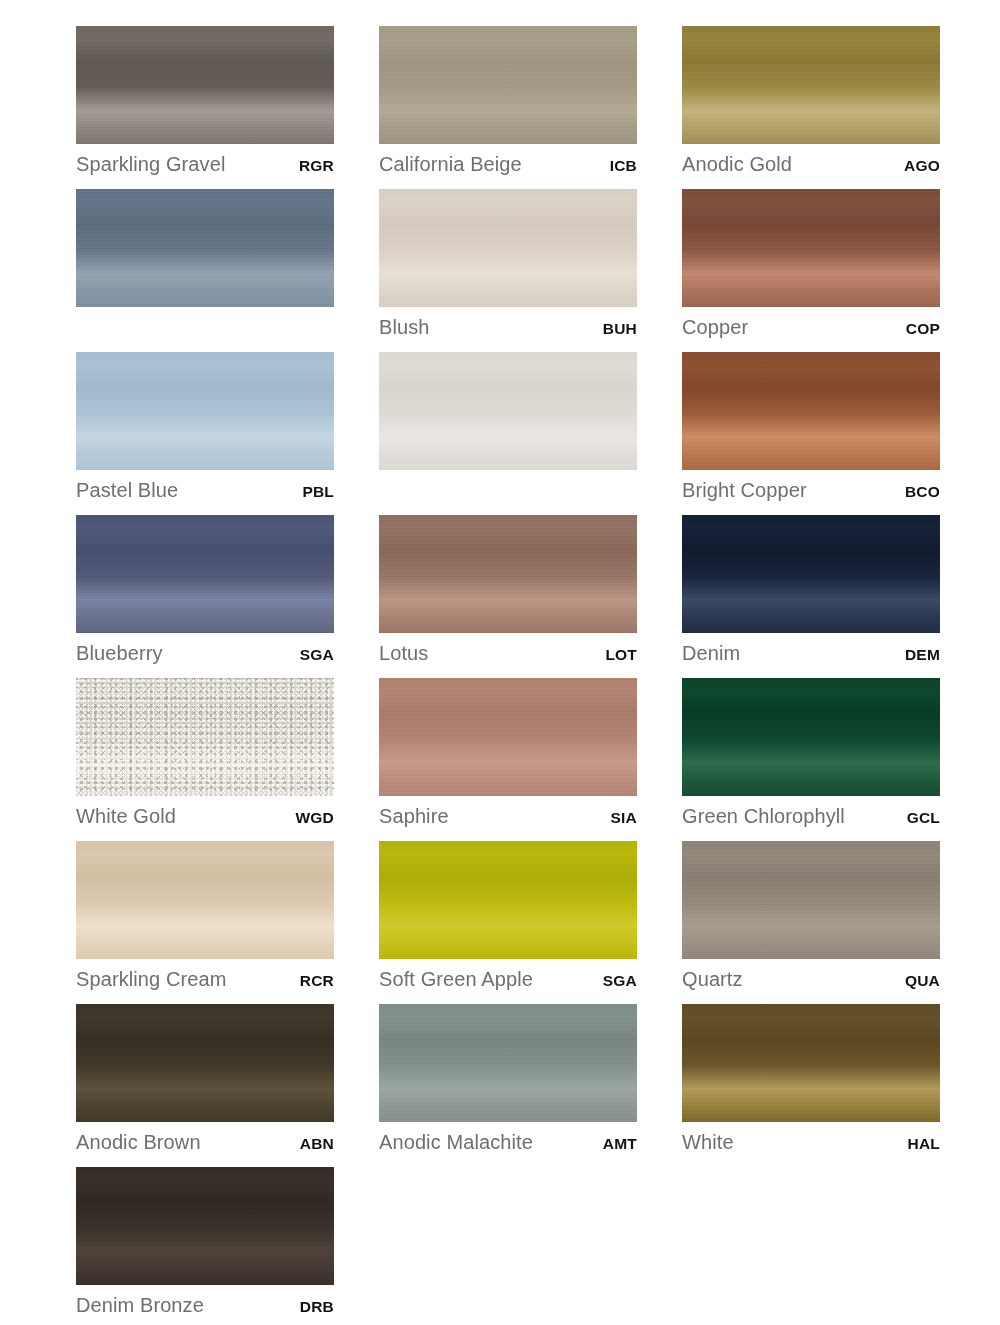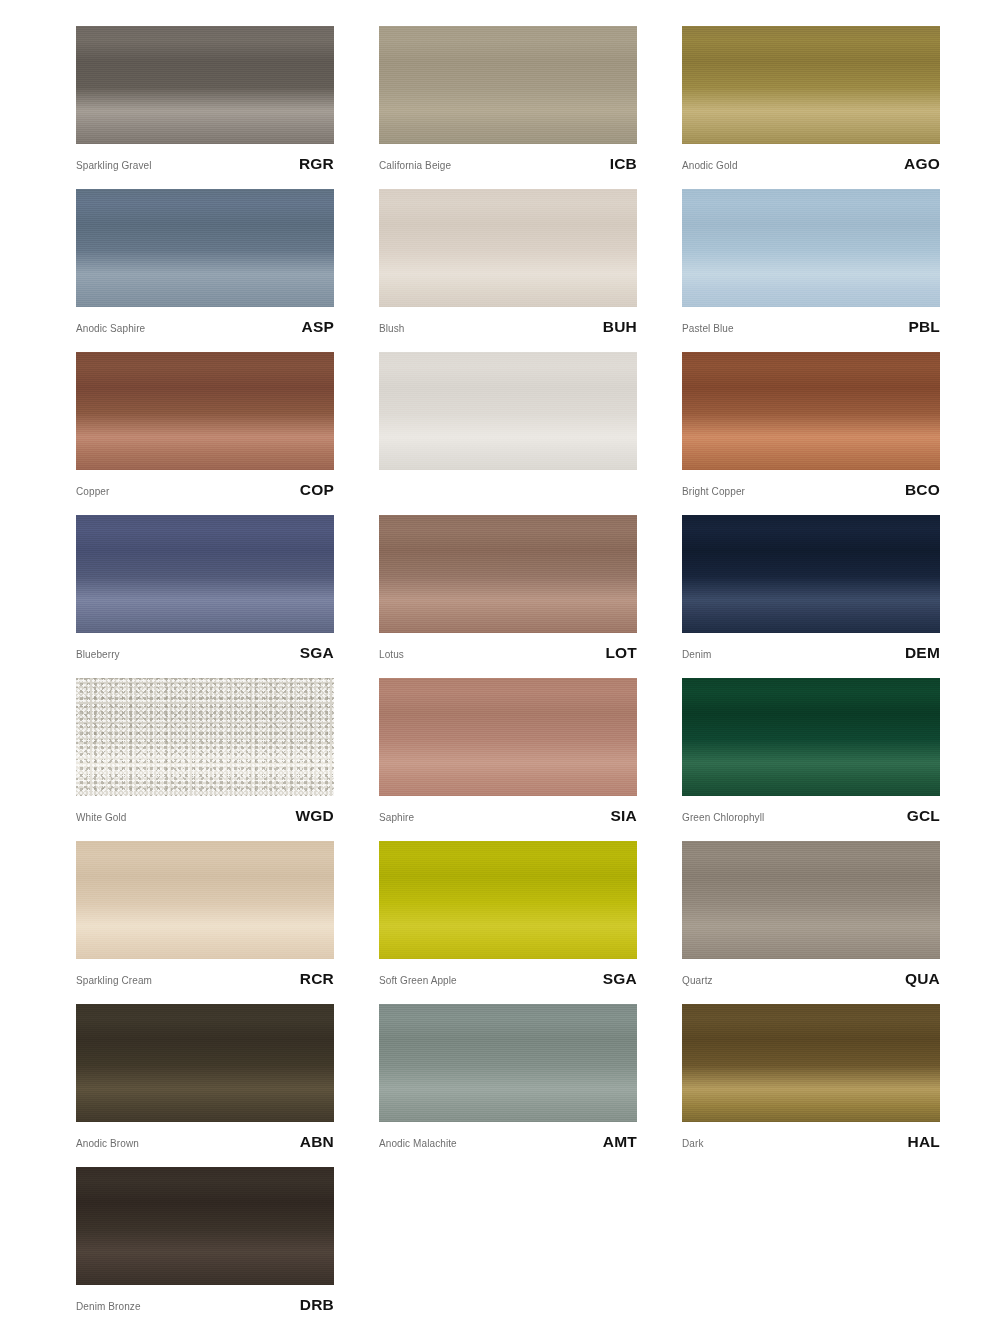--- a/index.html
+++ b/index.html
@@ -77,21 +77,21 @@
     position: absolute;
     left: 0;
     right: 0;
     top: 121px;
     display: flex;
     align-items: baseline;
     justify-content: space-between;
     height: 34px;
   }
   .cname {
-    font-size: 10px;
+    font-size: 20px;
     color: #6e6e6e;
     letter-spacing: .1px;
     line-height: 34px;
     white-space: nowrap;
   }
   .ccode {
     font-size: 15.5px;
     font-weight: 700;
     color: #121212;
     letter-spacing: .2px;
@@ -132,57 +132,53 @@
         <div class="caption">
           <span class="cname">Anodic Gold</span>
           <span class="ccode">AGO</span>
         </div>
       </div>
       <div class="cell">
         <div class="chip">
           <div class="grad" style="background: linear-gradient(rgb(95, 112, 130) 0%, rgb(99, 116, 138) 12%, rgb(90, 107, 125) 30%, rgb(101, 118, 136) 52%, rgb(147, 162, 176) 72%, rgb(135, 151, 166) 86%, rgb(126, 142, 156) 100%);"></div>
           <div class="noise"></div>
         </div>
-        <div class="caption">
-          <span class="cname">Anodic Saphire</span>
-          <span class="ccode">ASP</span>
-        </div>
       </div>
       <div class="cell">
         <div class="chip">
           <div class="grad" style="background: linear-gradient(rgb(216, 206, 195) 0%, rgb(219, 210, 199) 12%, rgb(212, 202, 190) 30%, rgb(219, 209, 198) 52%, rgb(231, 224, 215) 72%, rgb(222, 214, 203) 86%, rgb(214, 205, 194) 100%);"></div>
           <div class="noise"></div>
         </div>
         <div class="caption">
           <span class="cname">Blush</span>
           <span class="ccode">BUH</span>
         </div>
       </div>
       <div class="cell">
         <div class="chip">
+          <div class="grad" style="background: linear-gradient(rgb(123, 74, 56) 0%, rgb(129, 80, 60) 12%, rgb(119, 70, 53) 30%, rgb(138, 88, 65) 52%, rgb(192, 136, 113) 72%, rgb(171, 115, 92) 86%, rgb(154, 100, 80) 100%);"></div>
+          <div class="noise"></div>
+        </div>
+        <div class="caption">
+          <span class="cname">Copper</span>
+          <span class="ccode">COP</span>
+        </div>
+      </div>
+      <div class="cell">
+        <div class="chip">
           <div class="grad" style="background: linear-gradient(rgb(163, 189, 208) 0%, rgb(168, 193, 212) 12%, rgb(159, 185, 204) 30%, rgb(170, 195, 213) 52%, rgb(195, 214, 226) 72%, rgb(181, 202, 219) 86%, rgb(174, 196, 214) 100%);"></div>
           <div class="noise"></div>
         </div>
         <div class="caption">
           <span class="cname">Pastel Blue</span>
           <span class="ccode">PBL</span>
         </div>
       </div>
       <div class="cell">
         <div class="chip">
-          <div class="grad" style="background: linear-gradient(rgb(123, 74, 56) 0%, rgb(129, 80, 60) 12%, rgb(119, 70, 53) 30%, rgb(138, 88, 65) 52%, rgb(192, 136, 113) 72%, rgb(171, 115, 92) 86%, rgb(154, 100, 80) 100%);"></div>
-          <div class="noise"></div>
-        </div>
-        <div class="caption">
-          <span class="cname">Copper</span>
-          <span class="ccode">COP</span>
-        </div>
-      </div>
-      <div class="cell">
-        <div class="chip">
           <div class="grad" style="background: linear-gradient(rgb(220, 216, 210) 0%, rgb(223, 219, 213) 12%, rgb(216, 212, 206) 30%, rgb(222, 218, 212) 52%, rgb(235, 232, 227) 72%, rgb(226, 223, 218) 86%, rgb(219, 216, 210) 100%);"></div>
           <div class="noise"></div>
         </div>
       </div>
       <div class="cell">
         <div class="chip">
           <div class="grad" style="background: linear-gradient(rgb(133, 74, 48) 0%, rgb(140, 81, 52) 12%, rgb(129, 71, 45) 30%, rgb(152, 91, 60) 52%, rgb(207, 138, 99) 72%, rgb(187, 119, 81) 86%, rgb(169, 103, 66) 100%);"></div>
           <div class="noise"></div>
         </div>
         <div class="caption">
@@ -299,21 +295,21 @@
           <span class="cname">Anodic Malachite</span>
           <span class="ccode">AMT</span>
         </div>
       </div>
       <div class="cell">
         <div class="chip">
           <div class="grad" style="background: linear-gradient(rgb(93, 74, 39) 0%, rgb(99, 80, 43) 12%, rgb(89, 70, 35) 30%, rgb(107, 86, 44) 52%, rgb(179, 154, 92) 72%, rgb(151, 128, 63) 86%, rgb(123, 103, 48) 100%);"></div>
           <div class="noise"></div>
         </div>
         <div class="caption">
-          <span class="cname">Dark</span>
+          <span class="cname">White</span>
           <span class="ccode">HAL</span>
         </div>
       </div>
       <div class="cell">
         <div class="chip">
           <div class="grad" style="background: linear-gradient(rgb(52, 43, 37) 0%, rgb(56, 48, 41) 12%, rgb(47, 39, 33) 30%, rgb(58, 49, 41) 52%, rgb(78, 66, 57) 72%, rgb(67, 56, 48) 86%, rgb(57, 47, 40) 100%);"></div>
           <div class="noise"></div>
         </div>
         <div class="caption">
           <span class="cname">Denim Bronze</span>

